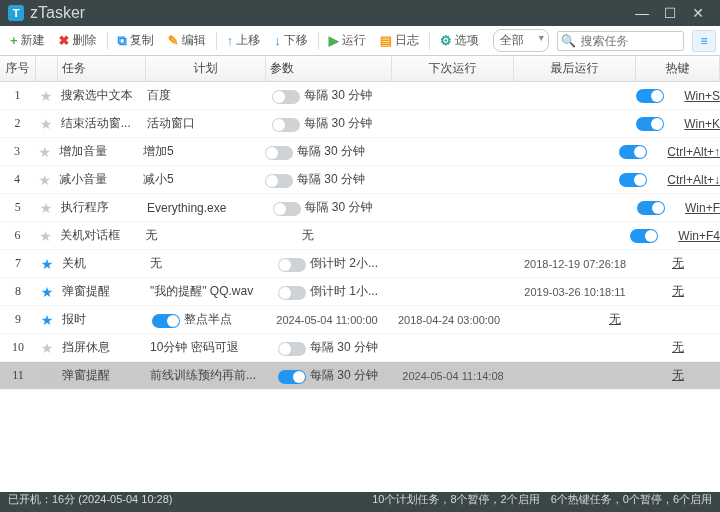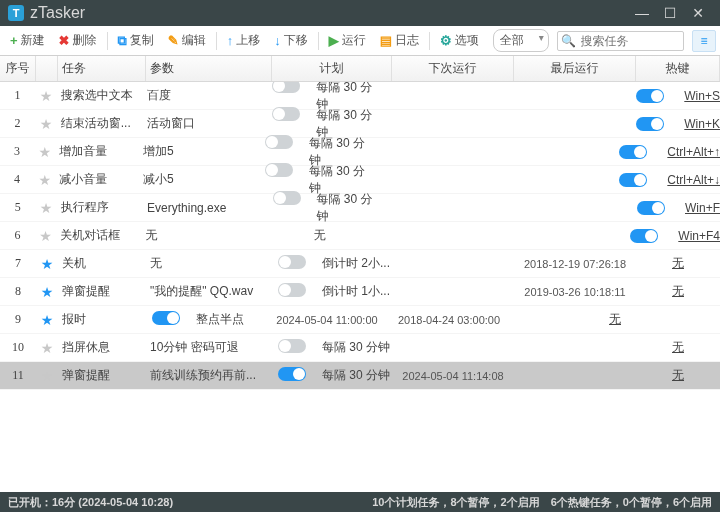--- a/index.html
+++ b/index.html
@@ -33,29 +33,29 @@
 .c-last { width: 122px; }
 .c-hot { flex: 1; }
 .rows { background: #fff; height: 414px; overflow-y: auto; }
 .row { height: 28px; display: flex; align-items: center; border-bottom: 1px solid #f4f4f4; color: #444; font-size: 12px; }
 .row.sel { background: #c9c9c9; }
 .row .c-num { justify-content: center; display: flex; }
 .row .c-star { display: flex; justify-content: center; }
 .star { font-size: 14px; color: #c8c8c8; cursor: pointer; }
 .star.on { color: #2196f3; }
 .row .c-task, .row .c-param { overflow: hidden; white-space: nowrap; text-overflow: ellipsis; }
-.row .c-plan { display: flex; align-items: flex-start; justify-content: flex-start; padding-left: 6px; gap: 16px; }
+.row .c-plan { display: flex; align-items: flex-end; justify-content: flex-start; padding-left: 6px; gap: 4px; }
 .toggle { width: 28px; height: 14px; border-radius: 7px; background: #cfd3d6; position: relative; cursor: pointer; flex-shrink: 0; }
 .toggle::after { content: ""; position: absolute; width: 12px; height: 12px; border-radius: 50%; background: #fff; top: 1px; left: 1px; transition: left .1s; }
 .toggle.on { background: #2196f3; }
 .toggle.on::after { left: 15px; }
 .row .c-next, .row .c-last { display: flex; justify-content: center; font-size: 11px; color: #555; }
 .row .c-hot { display: flex; align-items: center; justify-content: flex-start; padding-left: 14px; gap: 20px; text-decoration: underline; }
 .row .c-hot.center { justify-content: center; padding-left: 0; }
-.statusbar { position: absolute; bottom: 0; left: 0; right: 0; height: 20px; background: #3a4648; color: #d8d8d8; display: flex; align-items: center; padding: 0 8px; font-size: 11px; justify-content: space-between; font-weight: bold; }
+.statusbar { position: absolute; bottom: 0; left: 0; right: 0; height: 20px; background: #3a4648; color: #d8d8d8; display: flex; align-items: flex-start; padding: 0 8px; font-size: 11px; justify-content: space-between; }
 </style>
 </head>
 <body>
 
 <div class="titlebar">
   <div class="logo">T</div>
   <div class="title">zTasker</div>
   <div class="winbtn">—</div>
   <div class="winbtn">☐</div>
   <div class="winbtn">✕</div>
@@ -109,24 +109,24 @@
   </div>
   <div class="viewbtn">≡</div>
 </div>
 
 <div class="header">
   <div class="col c-num">序号</div>
   <div class="col c-star"></div>
   <div class="col c-task" style="justify-content:center">
       <span>任务</span>
     </div>
+  <div class="col c-plan">计划</div>
   <div class="col c-param" style="justify-content:center">
       <span>参数</span>
     </div>
-  <div class="col c-plan">计划</div>
   <div class="col c-next">下次运行</div>
   <div class="col c-last">最后运行</div>
   <div class="col c-hot">热键</div>
 </div>
 
 <div class="rows" id="rows">
     <div class="row">
       <div class="c-num">1</div>
       <div class="c-star">
         <span class="star ">★</span>

